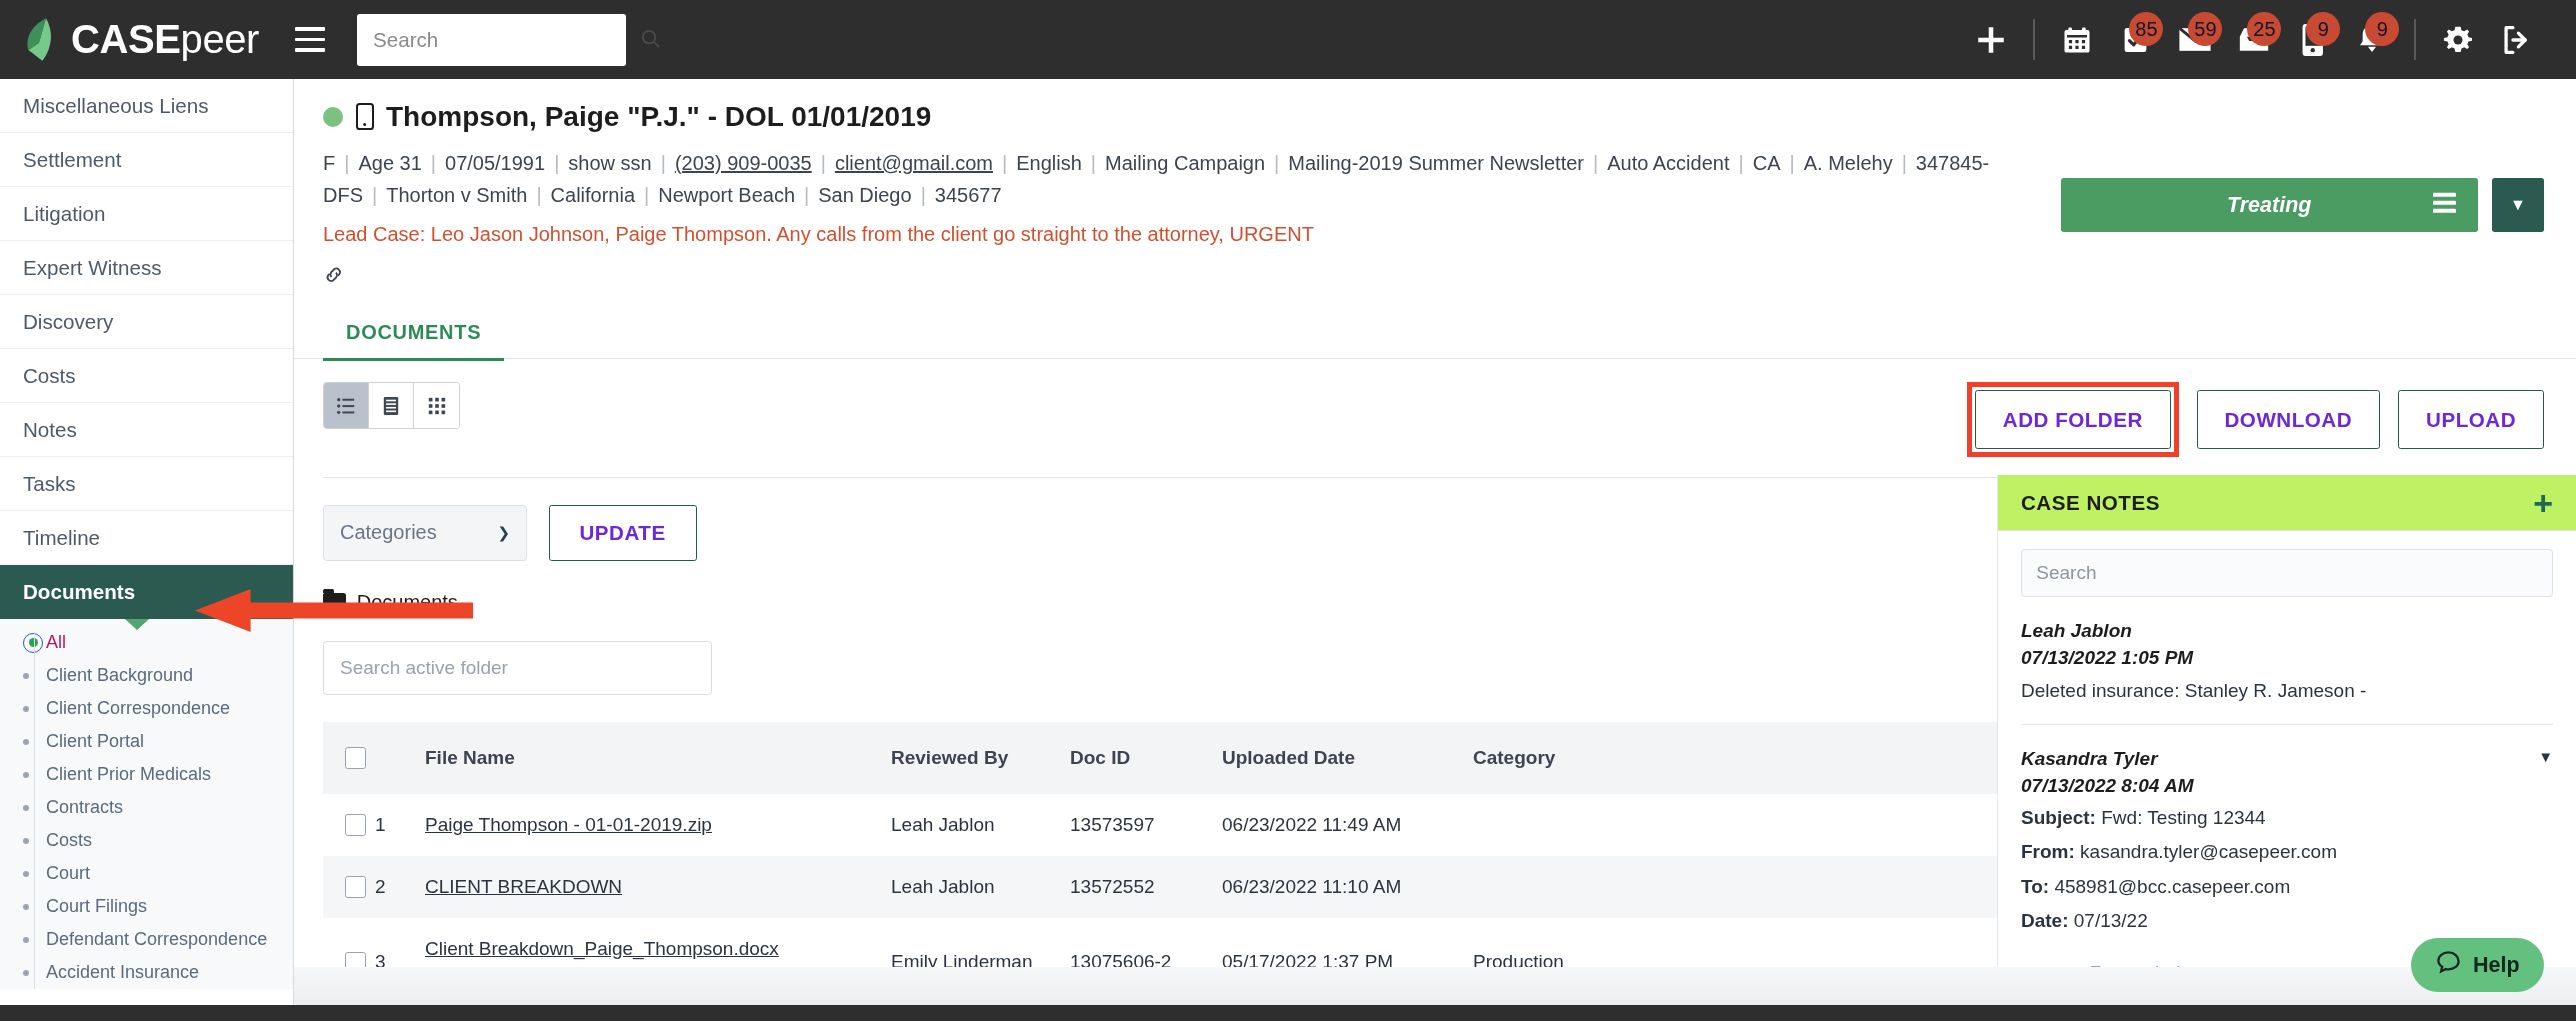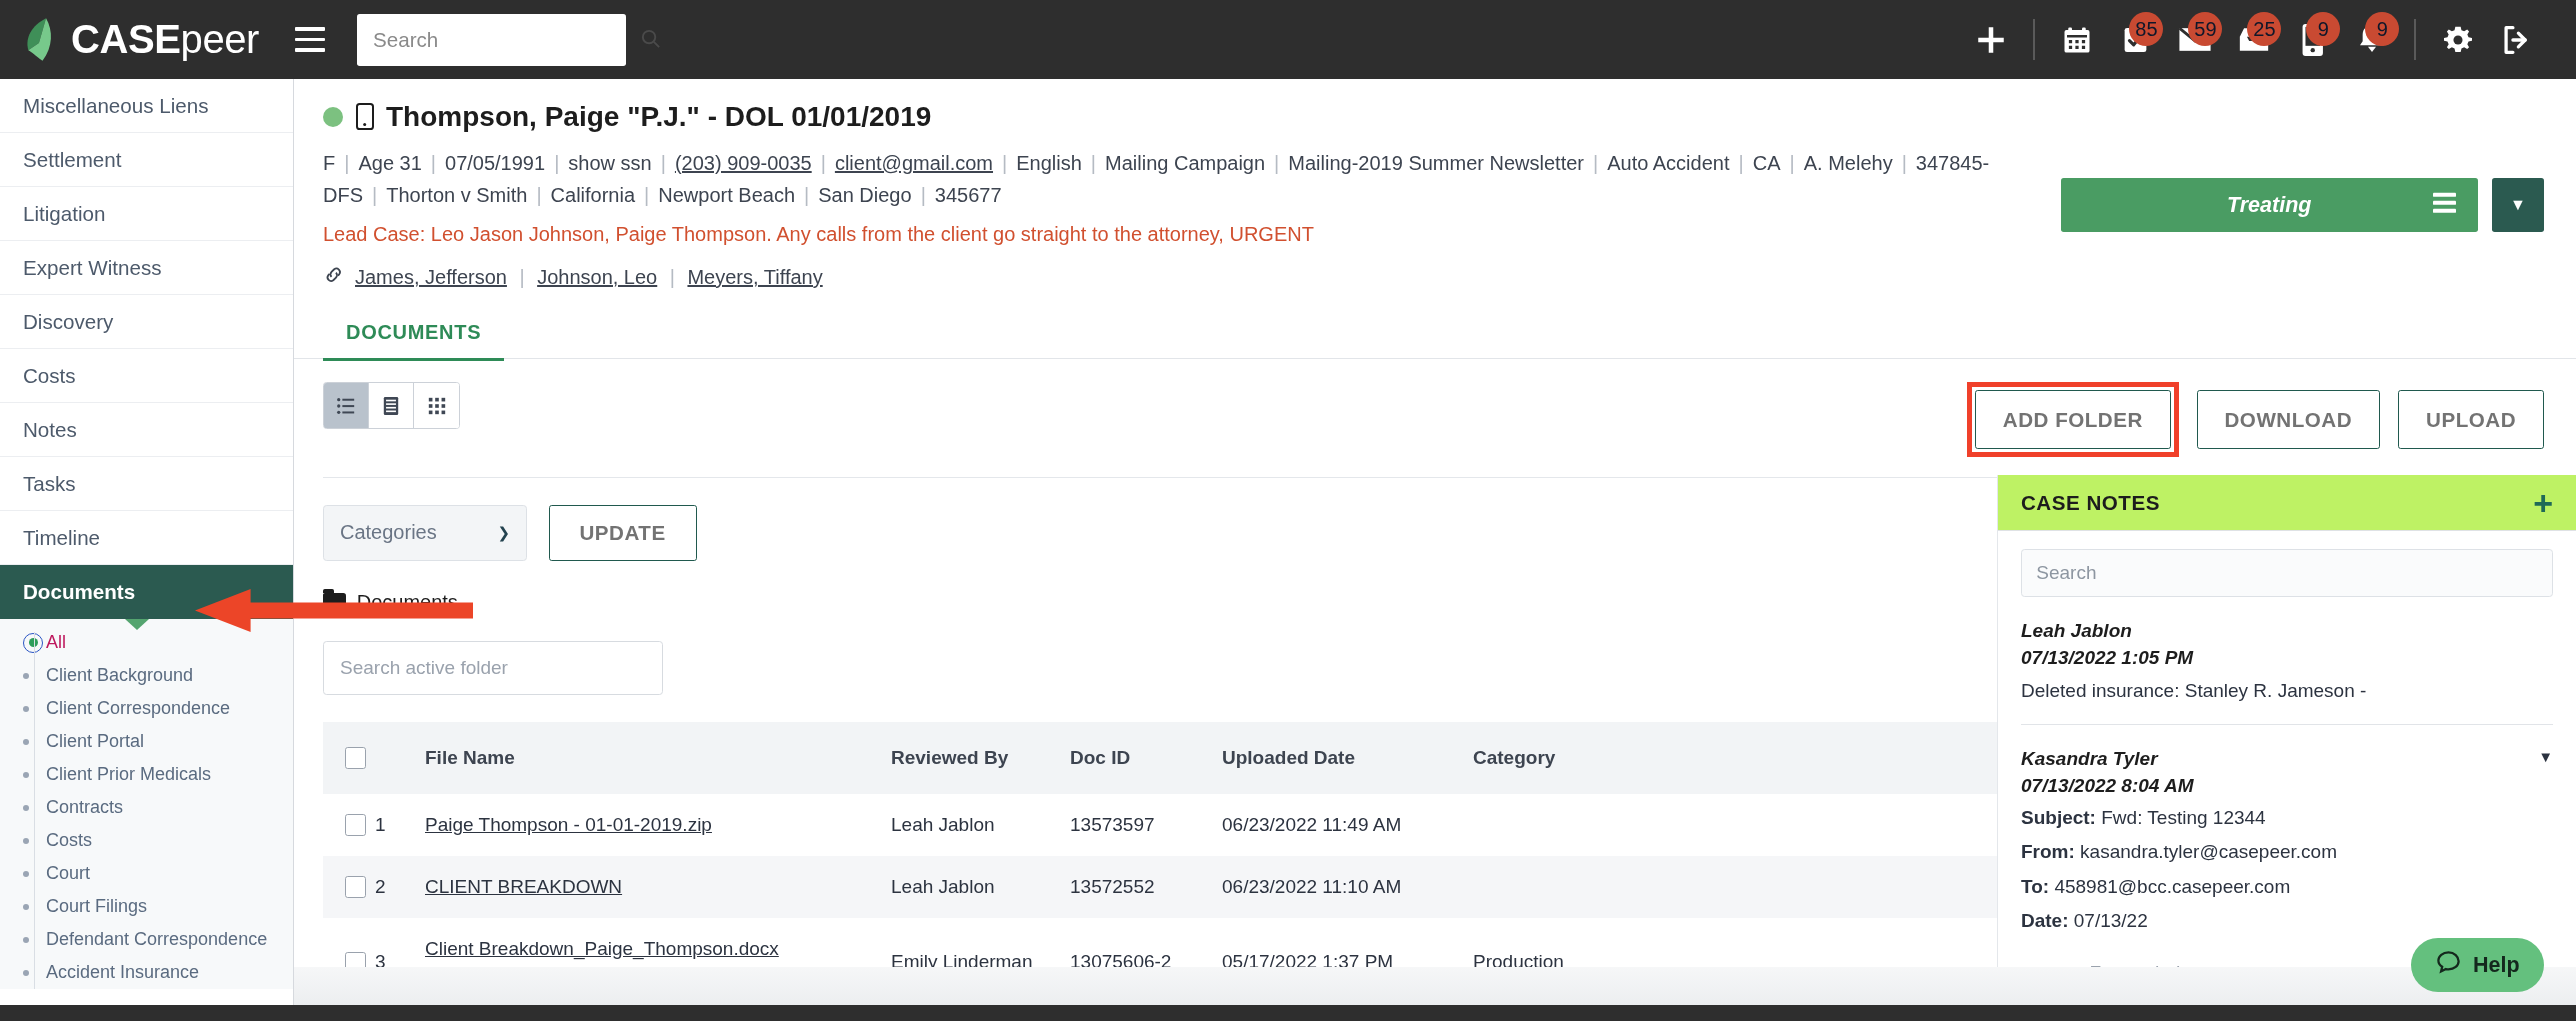--- a/index.html
+++ b/index.html
@@ -110,21 +110,21 @@
 
   
   .toolbar-row { display:flex; align-items:flex-start; padding:23px 32px 0 29px; }
   .view-toggle { display:flex; border:0.9px solid #ccd1d8; border-radius:3.6px; overflow:hidden; }
   .vt-btn { width:45px; height:45px; background:#fff; display:flex; align-items:center; justify-content:center;
             border-right:0.9px solid #ccd1d8; cursor:pointer; color:#4a5260; }
   .vt-btn:last-child { border-right:none; }
   .vt-btn.active { background:#b9c2cc; }
   .actions { margin-left:auto; display:flex; align-items:center; gap:18px; }
   .btn-outline {
-    height:59px; padding:0 27px; border:1.8px solid #20594e; background:#fff; color:#737373;
+    height:59px; padding:0 27px; border:1.8px solid #20594e; background:#fff; color:#6d28d9;
     font-size:20.6px; font-weight:700; letter-spacing:0.5px; border-radius:2.7px; cursor:pointer;
     display:flex; align-items:center; font-family:"Liberation Sans", sans-serif;text-align:center;
   }
   .hl-box { border:5.4px solid #f0402a; padding:2.7px; display:inline-flex; }
 
   .toolbar-underline { margin:20px 32px 0 29px; border-bottom:0.9px solid #e4e7eb; }
 
   
   .cat-row { display:flex; align-items:center; gap:21.5px; padding:27px 0 0 29px; }
   .select-box {
@@ -135,21 +135,21 @@
   .btn-update { height:56px; padding:0 30px; }
 
   .breadcrumb { padding:30px 0 0 29px; display:flex; align-items:center; gap:10.7px; font-size:20px; }
   .breadcrumb a { color:#1d1d1d; text-decoration:underline; }
   .folder-ico { width:23px; height:18px; background:#1d1d1d; border-radius:1.8px 2.7px 2.7px 2.7px; position:relative; }
   .folder-ico:before { content:""; position:absolute; top:-4.5px; left:0; width:10.7px; height:4.5px; background:#1d1d1d; border-radius:1.8px 1.8px 0 0; }
 
   
   .folder-search-row { display:flex; align-items:center; padding:27px 32px 0 29px; }
   .folder-search {
-    width:340px; height:54px; border:0.9px solid #d7dbe0; border-radius:3.6px; background:#fff;
+    width:389px; height:54px; border:0.9px solid #d7dbe0; border-radius:3.6px; background:#fff;
     display:flex; align-items:center; padding:0 16px;
   }
   .folder-search input { border:none; outline:none; font-size:19px; color:#333; width:100%;
     font-family:"Liberation Sans", sans-serif; background:transparent; }
   .folder-search input::placeholder { color:#9aa2ad; }
   .fs-right { margin-left:auto; display:flex; align-items:center; gap:21.5px; }
   .fs-link { font-size:19px; color:#3d4450; text-decoration:underline; cursor:pointer; }
 
   
   table.docs { width:calc(100% - 61px); margin:27px 32px 0 29px; border-collapse:collapse; }
@@ -446,21 +446,20 @@
     </div>
     <div class="meta-line" id="case-meta"><span>F</span><span class="sep">|</span><span>Age 31</span><span class="sep">|</span><span>07/05/1991</span><span class="sep">|</span><span>show ssn</span><span class="sep">|</span><a>(203) 909-0035</a><span class="sep">|</span><a>client@gmail.com</a><span class="sep">|</span><span>English</span><span class="sep">|</span><span>Mailing Campaign</span><span class="sep">|</span><span>Mailing-2019 Summer Newsletter</span><span class="sep">|</span><span>Auto Accident</span><span class="sep">|</span><span>CA</span><span class="sep">|</span><span>A. Melehy</span><span class="sep">|</span><span>347845-DFS</span><span class="sep">|</span><span>Thorton v Smith</span><span class="sep">|</span><span>California</span><span class="sep">|</span><span>Newport Beach</span><span class="sep">|</span><span>San Diego</span><span class="sep">|</span><span>345677</span></div>
     <div class="lead-note">Lead Case: Leo Jason Johnson, Paige Thompson. Any calls from the client go straight to the attorney, URGENT</div>
     <div class="assoc-row">
       <span class="link-ico">
         <svg width="21.5" height="21.5" viewBox="0 0 24 24" fill="none" stroke="#3d4450" stroke-width="2">
           <path d="M9.5 14.5 a4 4 0 0 1 0-5.6 l3-3 a4 4 0 0 1 5.6 5.6 l-1.5 1.5"></path>
           <path d="M14.5 9.5 a4 4 0 0 1 0 5.6 l-3 3 a4 4 0 0 1-5.6-5.6 l1.5-1.5"></path>
         </svg>
       </span>
-      <span id="assoc-links"><a>James, Jefferson</a><span class="sep" style="color: rgb(181, 187, 195); padding: 0px 12.5px;">|</span><a>Johnson, Leo</a><span class="sep" style="color: rgb(181, 187, 195); padding: 0px 12.5px;">|</span><a>Meyers, Tiffany</a></span>
     </div>
   </div>
 
   <div class="status-bar-wrap">
     <div class="status-pill">
       <span>Treating</span>
       <span class="burger">
           <span></span>
           <span></span>
           <span></span>

